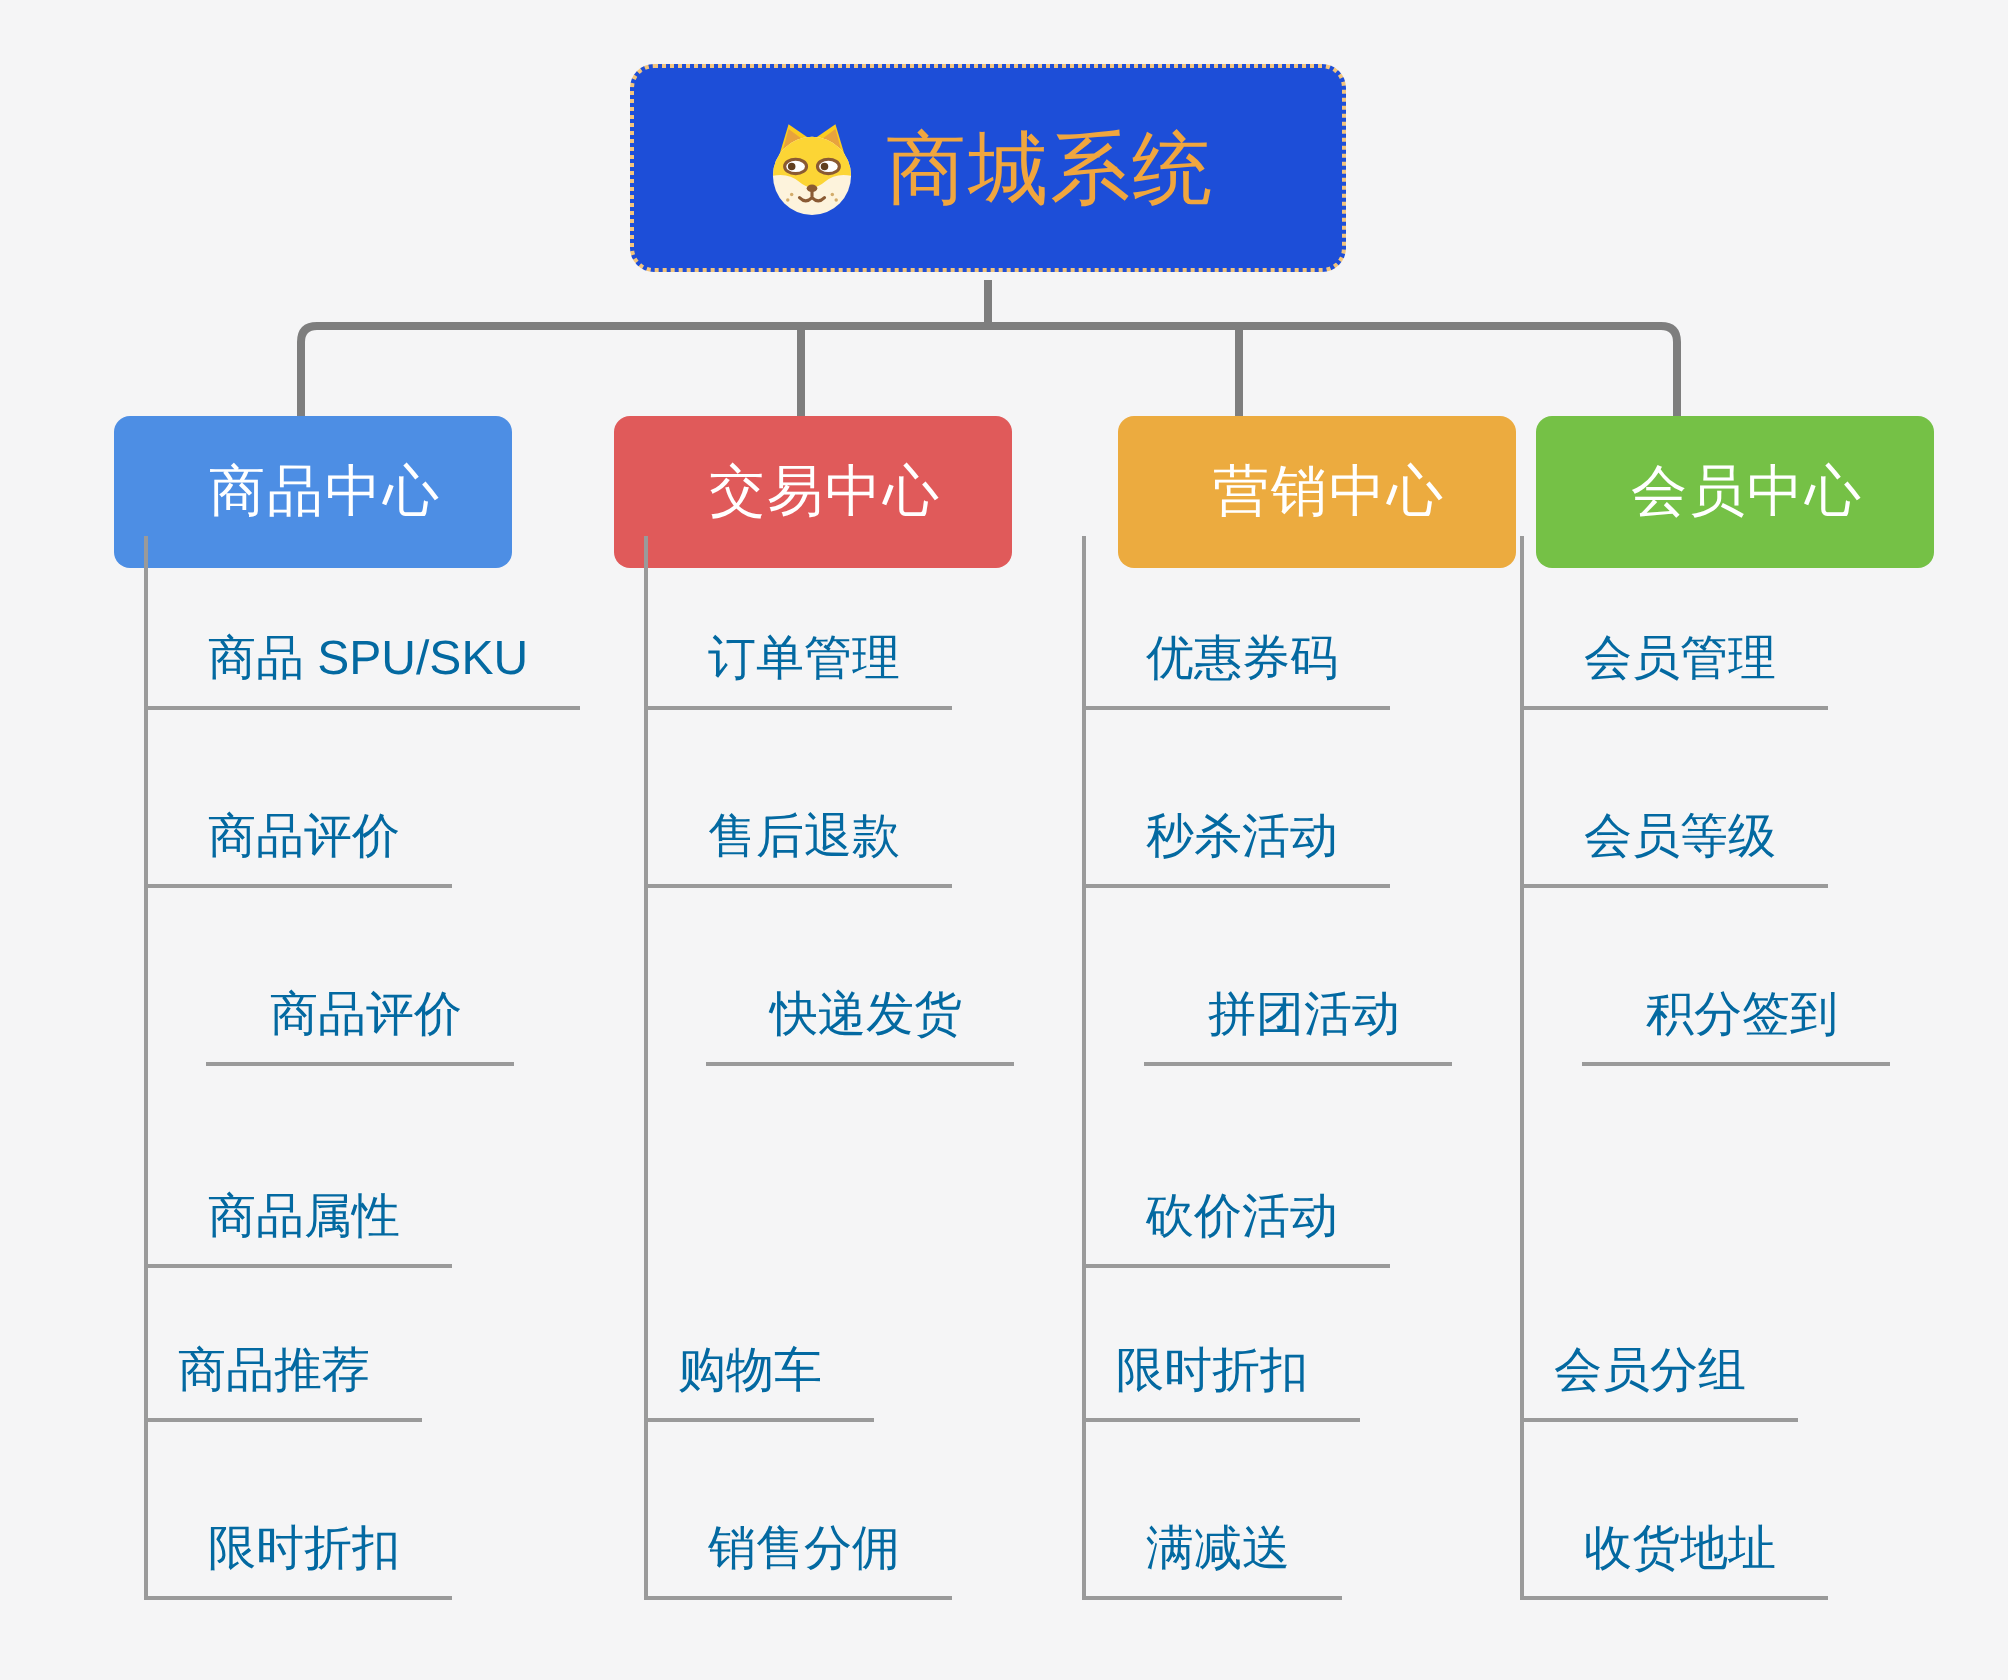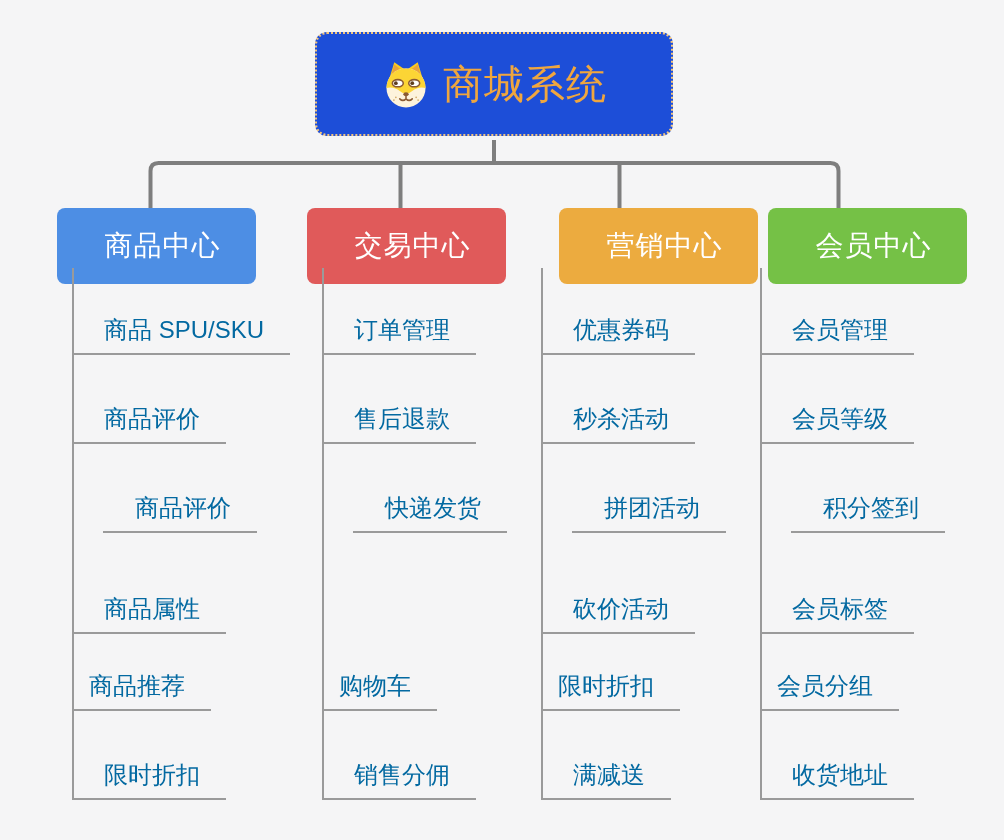--- a/index.html
+++ b/index.html
@@ -169,19 +169,18 @@
     </div>
   </div>
 
   <div class="branch pos-3">
     <div class="branch-header" style="background-color: rgb(117, 193, 70); margin-left: 23px;">会员中心</div>
     <div class="children">
       <div class="vline"></div>
       <div class="child-item slot-1">会员等级</div>
       <div class="child-item slot-0">会员管理</div>
       <div class="child-item slot-2">积分签到</div>
-      <div class="child-item slot-3">会员标签</div>
       <div class="child-item slot-4">会员分组</div>
       <div class="child-item slot-5">收货地址</div>
     </div>
   </div>
 
 </div>
 
 </body></html>

